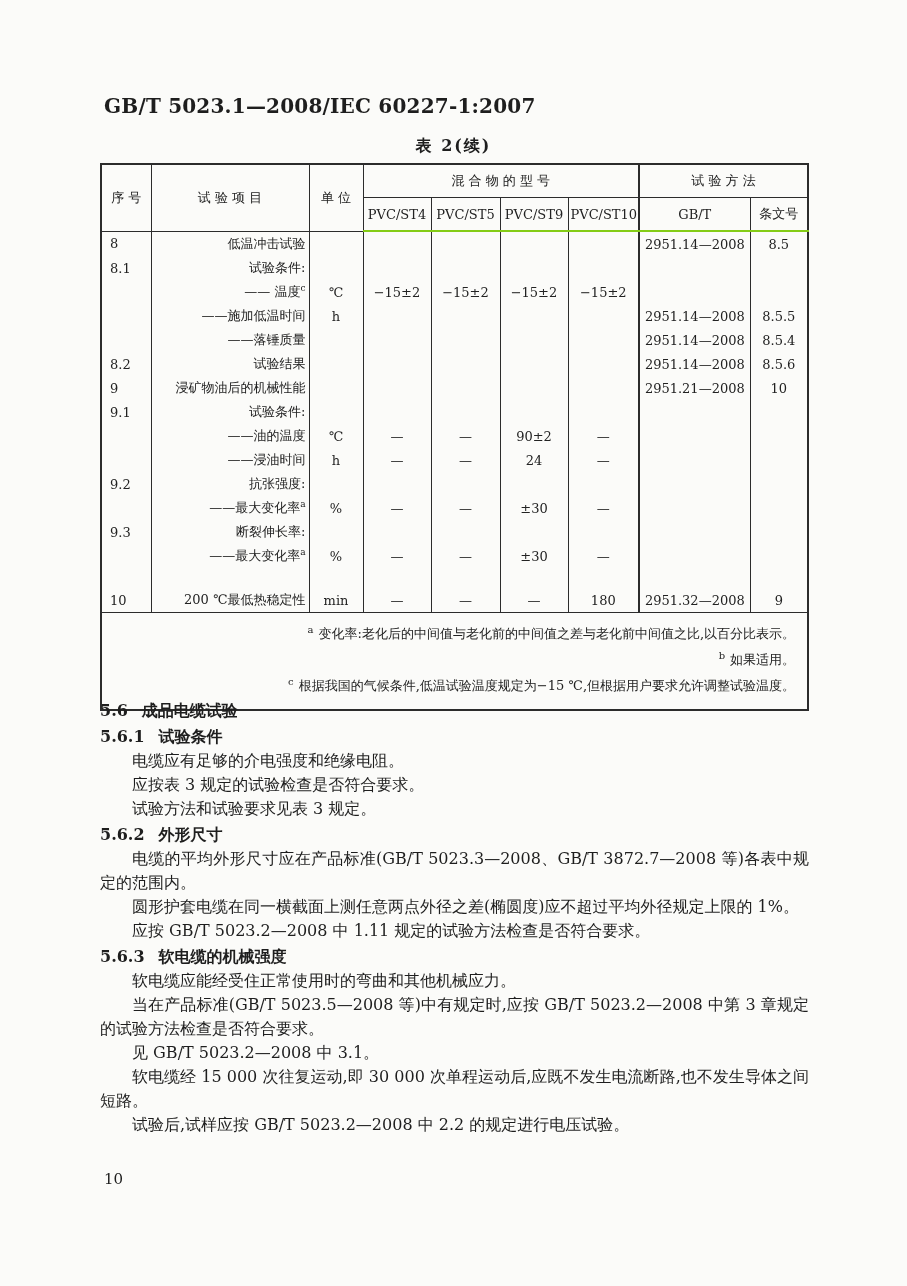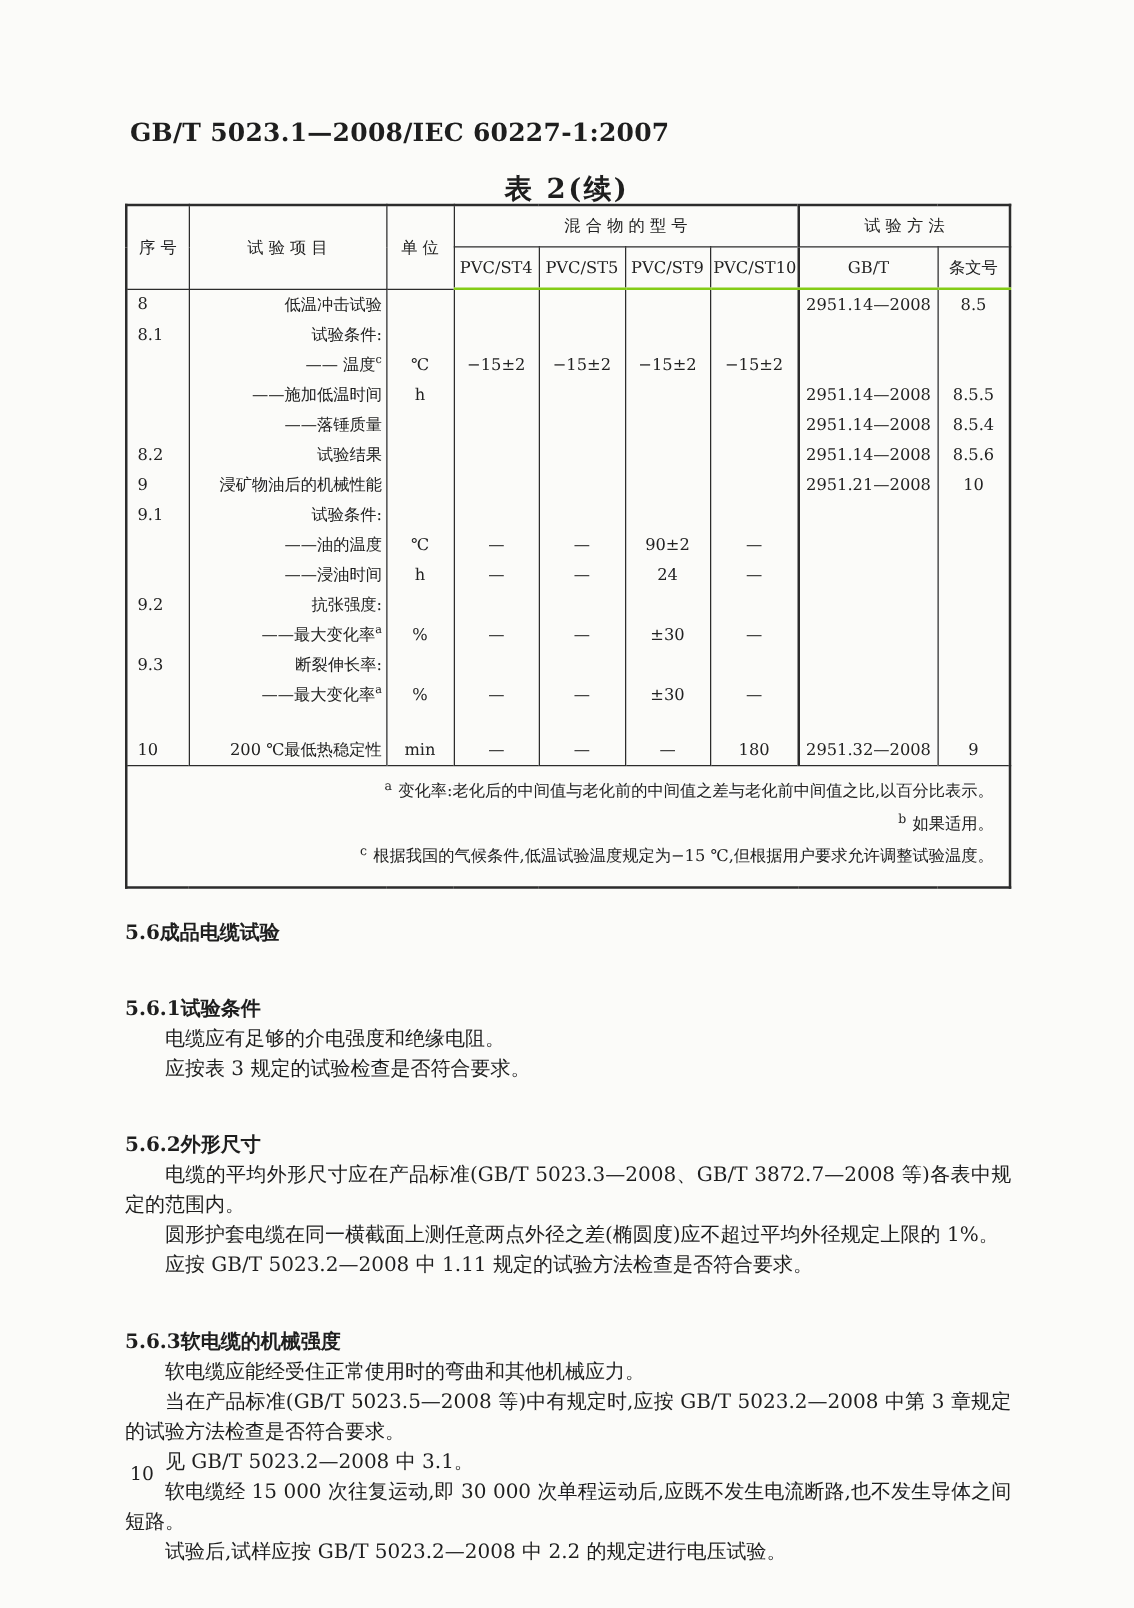--- a/index.html
+++ b/index.html
@@ -11,21 +11,21 @@
     position:relative;
     overflow:hidden;
   }
   .page{position:absolute;inset:0;}
   .doc-header{
     position:absolute;left:104px;top:94px;
     font-size:20px;font-weight:bold;letter-spacing:.2px;
   }
   .table-title{
     position:absolute;left:100px;top:136px;width:707px;
-    text-align:center;font-size:22px;font-weight:bold;letter-spacing:2px;
+    text-align:center;font-size:16px;font-weight:bold;letter-spacing:2px;
   }
   table.std{
     position:absolute;left:100px;top:163px;width:707px;
     border-collapse:collapse;table-layout:fixed;
     font-size:13px;color:#222;
     border:2px solid #2c2c2c;
   }
   table.std th{
     border:1px solid #2c2c2c;
     font-weight:normal;text-align:center;vertical-align:middle;
@@ -46,22 +46,22 @@
     padding:8px 12px 10px 22px;text-align:right;vertical-align:top;
   }
   .fn-line{font-size:13px;line-height:26px;}
   sup{font-size:9px;line-height:0;}
   .fn-line sup{margin-right:5px;font-size:10px;}
   .sections{
     position:absolute;left:100px;top:697px;width:709px;
     font-size:16px;line-height:24px;
   }
   .sec-heading{font-weight:bold;margin-top:2px;}
-  .sec-heading .h-num{display:inline-block;min-width:0;margin-top:35px;}
-  .sec-heading .h-title{}
+  .sec-heading .h-num{display:inline-block;min-width:0;}
+  .sec-heading .h-title{margin-left:14px;}
   .sec-para{text-indent:32px;text-align:justify;}
   .page-number{
     position:absolute;left:104px;top:1170px;
     font-size:15px;
   }
 </style>
 </head>
 <body>
 
 <div class="page">
@@ -288,20 +288,21 @@
           </td>
         </tr>
     </tfoot>
   </table>
 
   <div class="sections" id="sections">
       <div class="sec-heading"><span class="h-num">5.6</span><span class="h-title">成品电缆试验</span></div>
       <div class="sec-heading"><span class="h-num">5.6.1</span><span class="h-title">试验条件</span></div>
       <div class="sec-para">电缆应有足够的介电强度和绝缘电阻。</div>
       <div class="sec-para">应按表 3 规定的试验检查是否符合要求。</div>
+      <div class="sec-para">试验方法和试验要求见表 3 规定。</div>
       <div class="sec-heading"><span class="h-num">5.6.2</span><span class="h-title">外形尺寸</span></div>
       <div class="sec-para">电缆的平均外形尺寸应在产品标准(GB/T 5023.3—2008、GB/T 3872.7—2008 等)各表中规定的范围内。</div>
       <div class="sec-para">圆形护套电缆在同一横截面上测任意两点外径之差(椭圆度)应不超过平均外径规定上限的 1%。</div>
       <div class="sec-para">应按 GB/T 5023.2—2008 中 1.11 规定的试验方法检查是否符合要求。</div>
       <div class="sec-heading"><span class="h-num">5.6.3</span><span class="h-title">软电缆的机械强度</span></div>
       <div class="sec-para">软电缆应能经受住正常使用时的弯曲和其他机械应力。</div>
       <div class="sec-para">当在产品标准(GB/T 5023.5—2008 等)中有规定时,应按 GB/T 5023.2—2008 中第 3 章规定的试验方法检查是否符合要求。</div>
       <div class="sec-para">见 GB/T 5023.2—2008 中 3.1。</div>
       <div class="sec-para">软电缆经 15 000 次往复运动,即 30 000 次单程运动后,应既不发生电流断路,也不发生导体之间短路。</div>
       <div class="sec-para">试验后,试样应按 GB/T 5023.2—2008 中 2.2 的规定进行电压试验。</div>

